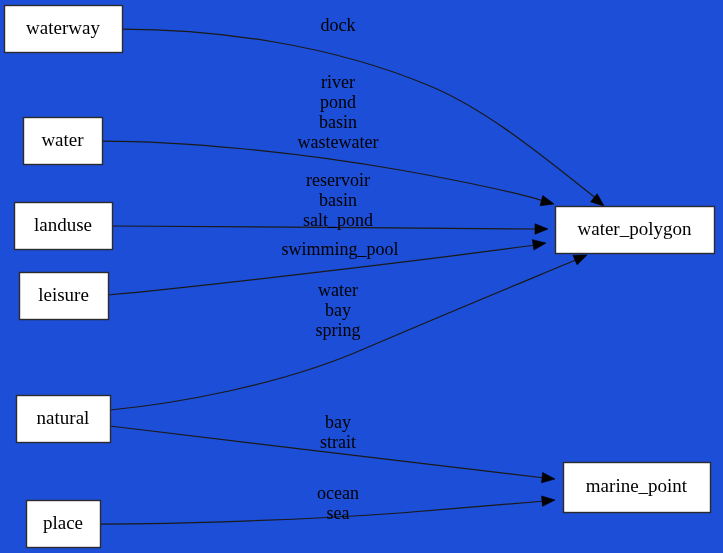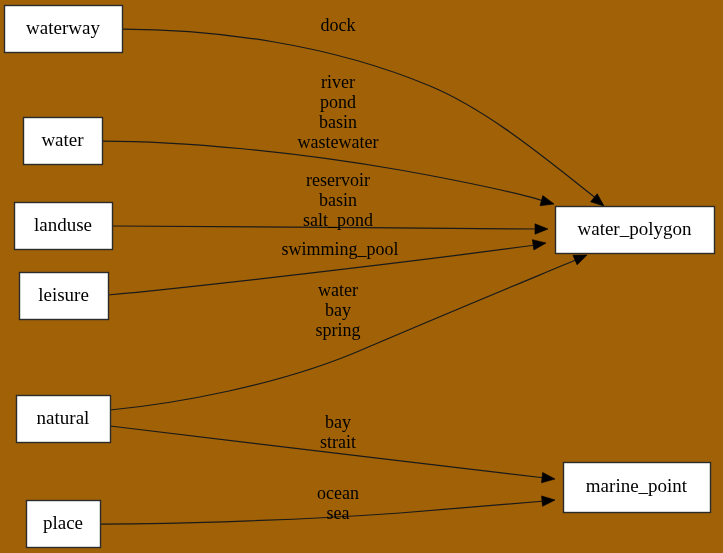--- a/index.html
+++ b/index.html
@@ -4,21 +4,21 @@
 <style>
   html, body {
     margin: 0;
     padding: 0;
     background: #ffffff;
   }
   #graph-root {
     position: relative;
     width: 723px;
     height: 553px;
-    background: #a16207;
+    background: #1d4ed8;
     overflow: hidden;
     font-family: "Liberation Serif", "DejaVu Serif", serif;
   }
   svg.graph-canvas {
     position: absolute;
     top: 0;
     left: 0;
     width: 723px;
     height: 553px;
     display: block;

